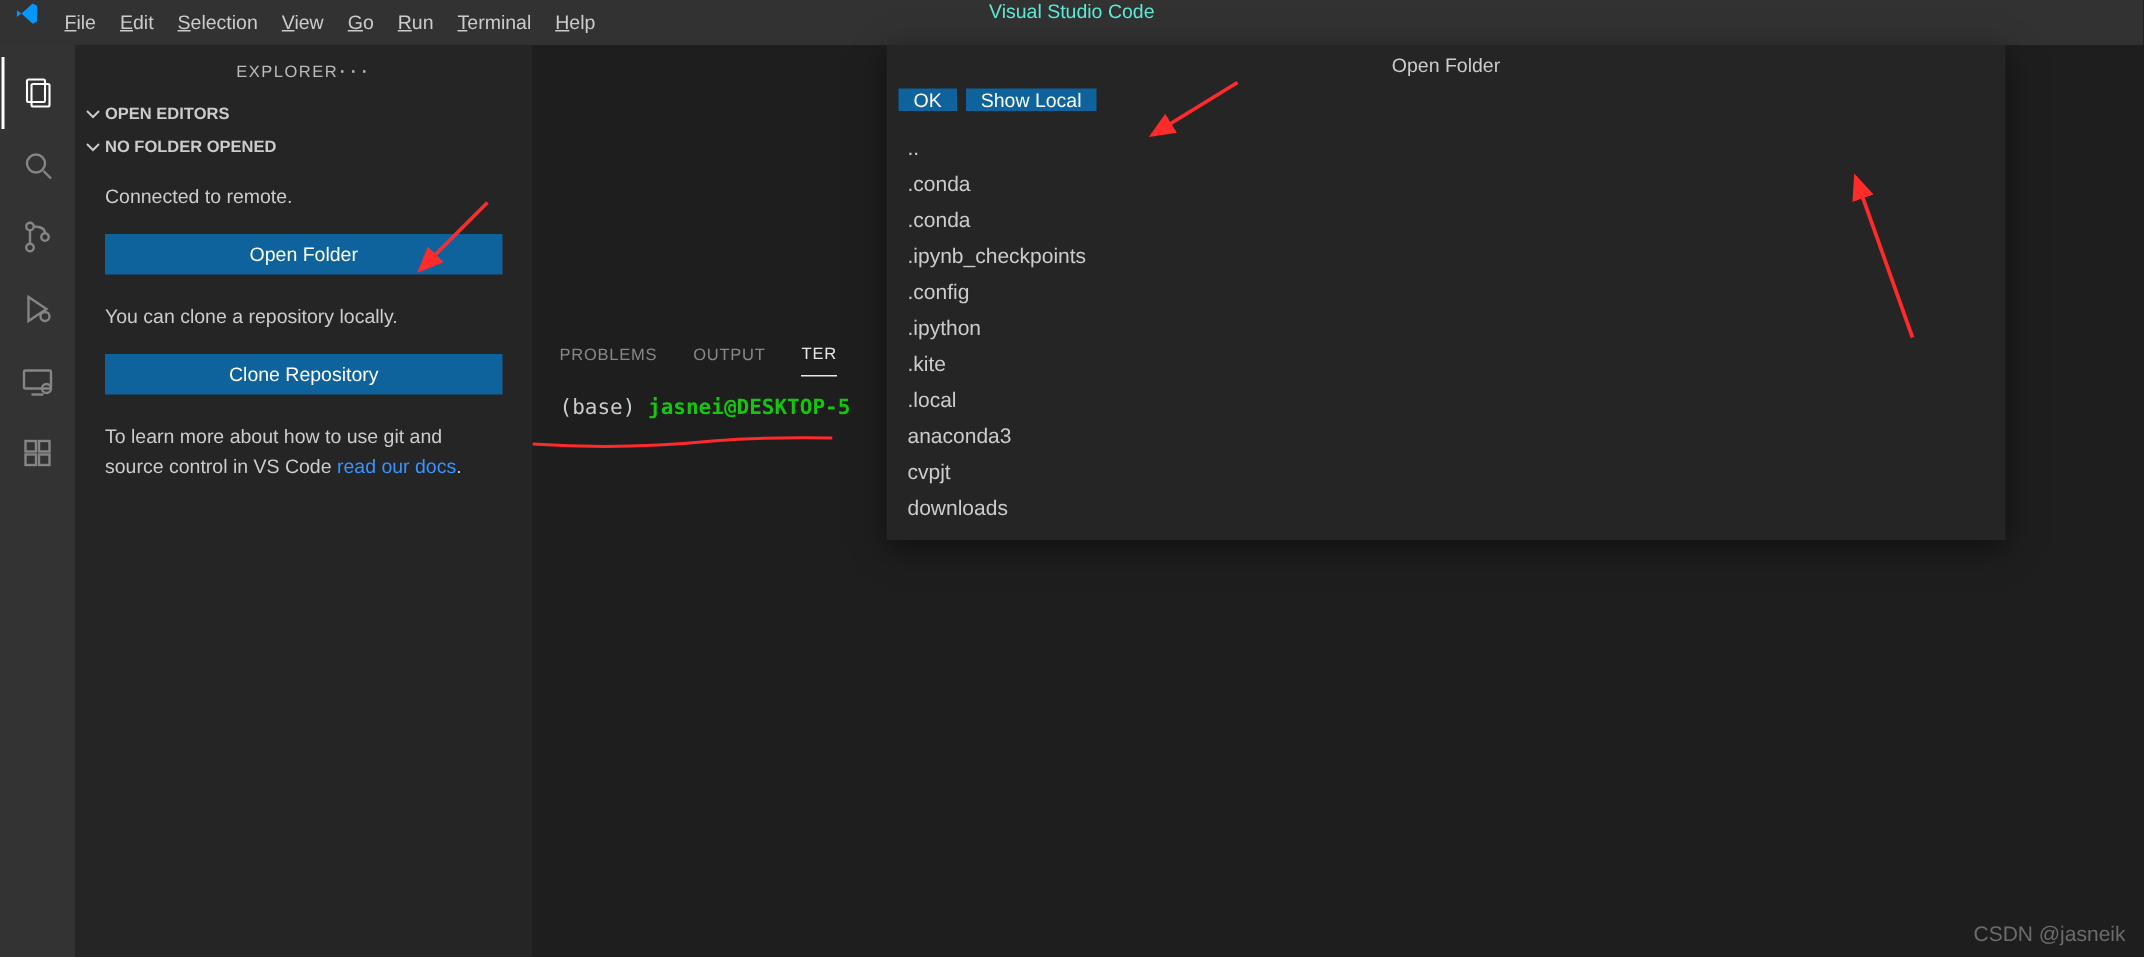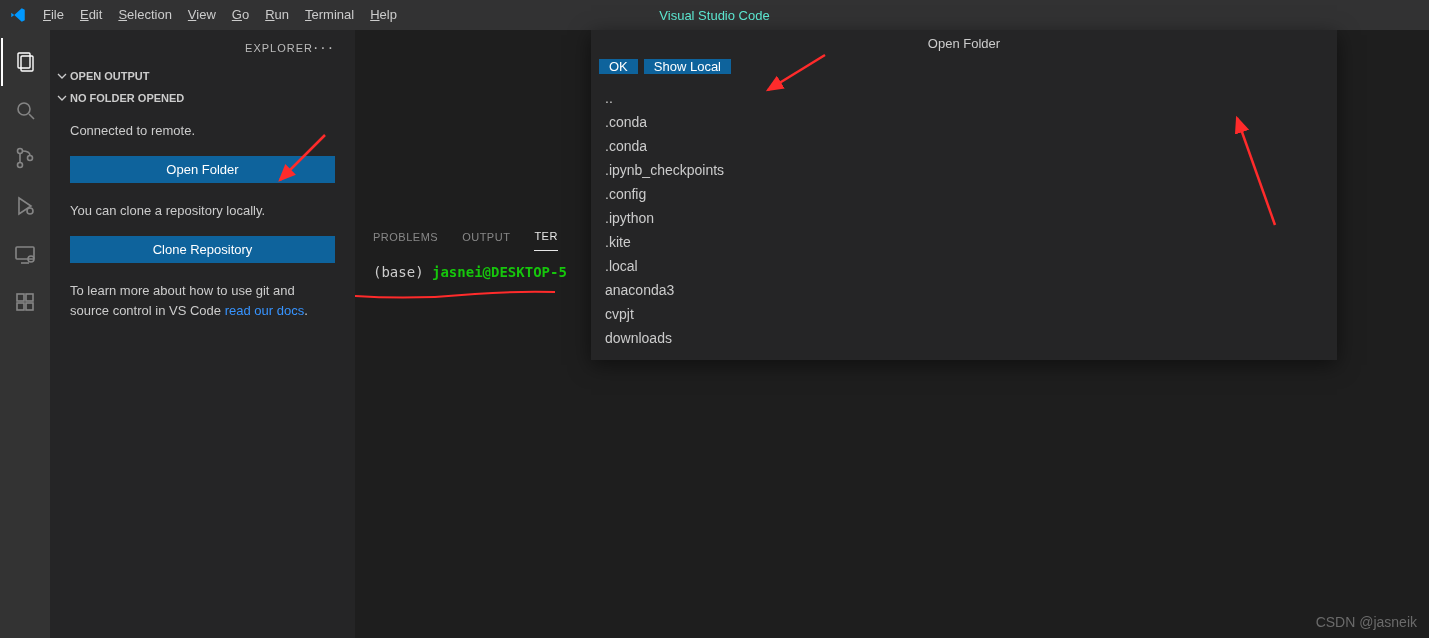--- a/index.html
+++ b/index.html
@@ -11,21 +11,21 @@
       font-size: 13px;
       color: #cccccc;
       overflow: hidden;
       position: relative;
     }
     
     .titlebar {
       height: 30px;
       background: #323233;
       display: flex;
-      align-items: center;
+      align-items: flex-start;
       position: relative;
     }
     .vscode-logo {
       width: 35px;
       display: flex;
       align-items: center;
       justify-content: center;
     }
     .vscode-logo svg { width: 18px; height: 18px; }
     .menu { display: flex; }
@@ -85,21 +85,21 @@
     .sidebar {
       width: 305px;
       background: #252526;
       display: flex;
       flex-direction: column;
     }
     .sidebar-header {
       height: 35px;
       display: flex;
       align-items: center;
-      justify-content: flex-end;
+      justify-content: center;
       padding: 0 20px 0 20px;
       color: #bbbbbb;
       font-size: 11px;
       letter-spacing: 1px;
     }
     .sidebar-header .dots { color: #bbbbbb; font-size: 16px; letter-spacing: 2px; cursor: pointer; }
     .section-header {
       height: 22px;
       display: flex;
       align-items: center;
@@ -321,21 +321,21 @@
     <div class="sidebar-header">
       <span>EXPLORER</span>
       <span class="dots">···</span>
     </div>
     <div class="section-header">
       <span class="chev">
         <svg width="12" height="12" viewBox="0 0 12 12">
             <path d="M2 4 L6 8 L10 4" stroke="#cccccc" stroke-width="1.3" fill="none"></path>
           </svg>
       </span>
-      <span>OPEN OUTPUT</span>
+      <span>OPEN EDITORS</span>
     </div>
     <div class="section-header">
       <span class="chev">
         <svg width="12" height="12" viewBox="0 0 12 12">
             <path d="M2 4 L6 8 L10 4" stroke="#cccccc" stroke-width="1.3" fill="none"></path>
           </svg>
       </span>
       <span>NO FOLDER OPENED</span>
     </div>
     <div class="no-folder-body">

